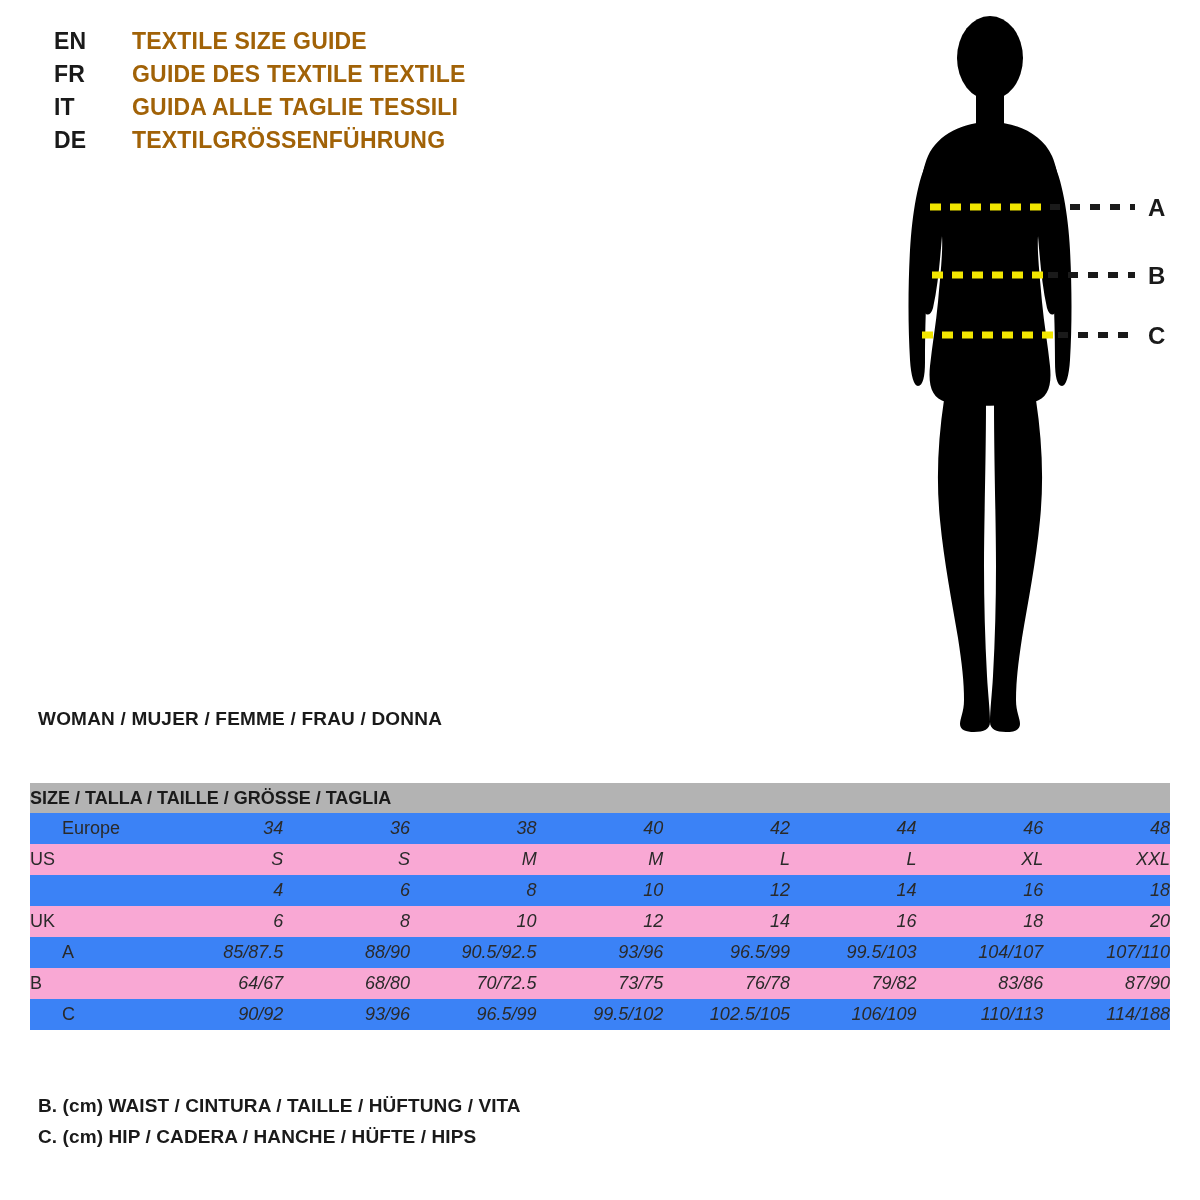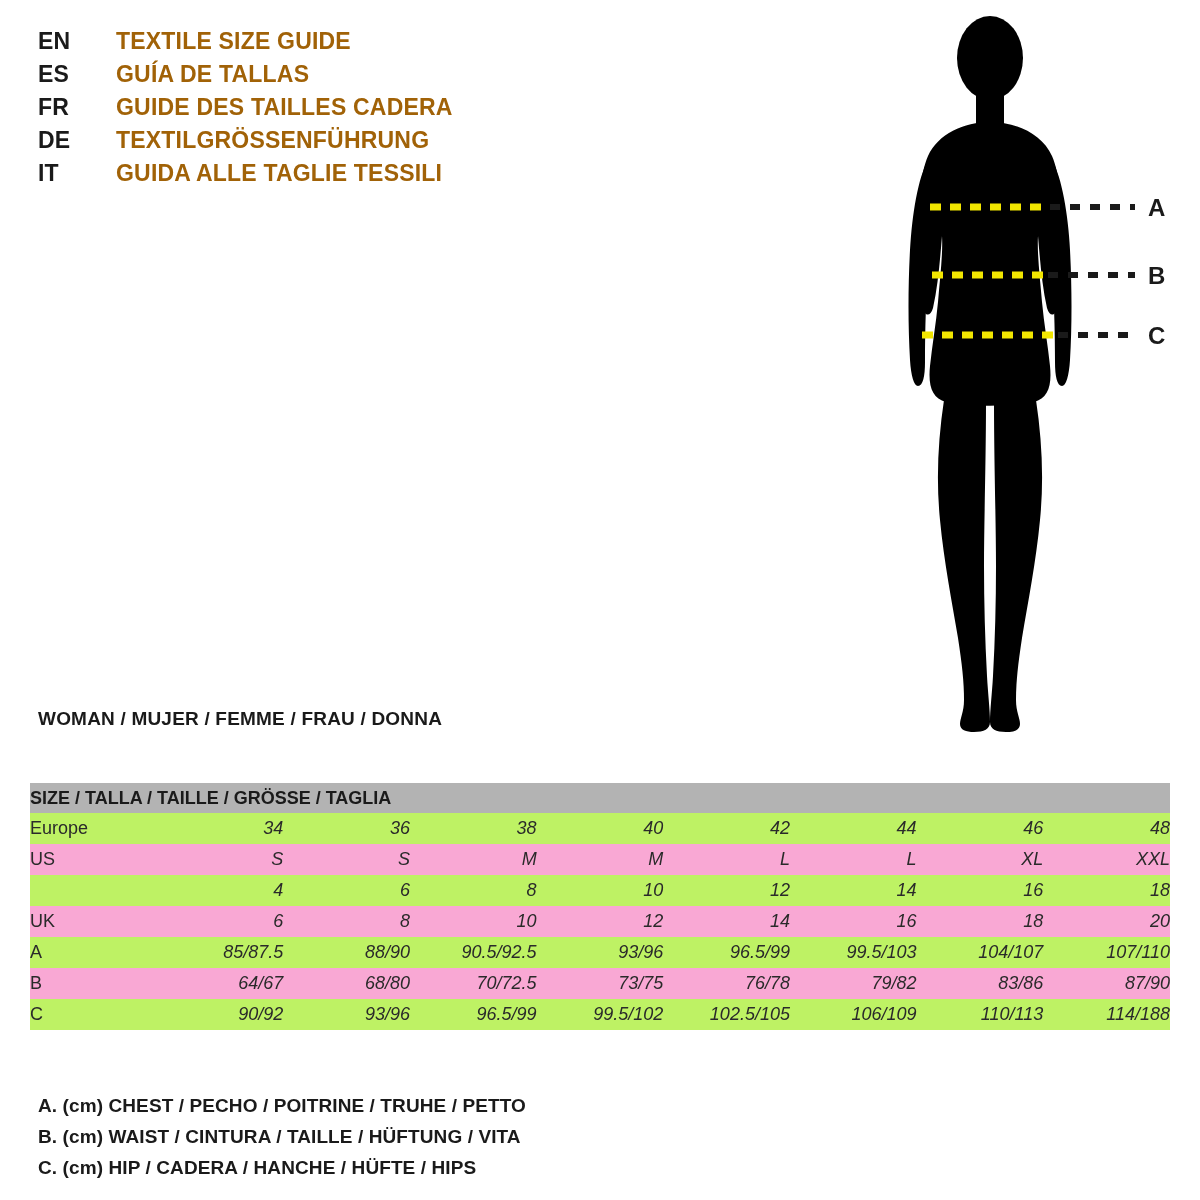--- a/index.html
+++ b/index.html
@@ -12,21 +12,21 @@
     height: 1200px;
     position: relative;
     font-family: "Liberation Sans", sans-serif;
     color: #1a1a1a;
     overflow: hidden;
   }
 
   
   #title-block {
     position: absolute;
-    left: 38px;
+    left: 54px;
     top: 28px;
     width: 620px;
   }
   .title-row {
     display: flex;
     align-items: baseline;
     height: 33px;
   }
   .title-code {
     width: 78px;
@@ -97,21 +97,21 @@
     margin-top: 48px;
   }
   td.val { text-align: right; font-style: italic; }
   tr.header-row td {
     background: #b3b3b3;
     font-weight: 700;
     color: #1a1a1a;
     font-size: 18px;
     height: 30px;
   }
-  tr.band td { background: #bef264; }
+  tr.band td { background: #3b82f6; padding-left: 32px; }
   tr.plain td { background: #f9a8d4; }
 
   
   #footnotes {
     position: absolute;
     left: 38px;
     top: 1090px;
     width: 900px;
   }
   .footnote {
@@ -126,34 +126,30 @@
 </style>
 </head>
 <body>
 
 <div id="title-block">
   <div class="title-row">
     <span class="title-code">EN</span>
     <span class="title-text">TEXTILE SIZE GUIDE</span>
   </div>
   <div class="title-row">
-    <span class="title-code">ES</span>
-    <span class="title-text">GUÍA DE TALLAS</span>
+    <span class="title-code">FR</span>
+    <span class="title-text">GUIDE DES TEXTILE TEXTILE</span>
   </div>
   <div class="title-row">
-    <span class="title-code">FR</span>
-    <span class="title-text">GUIDE DES TAILLES CADERA</span>
+    <span class="title-code">IT</span>
+    <span class="title-text">GUIDA ALLE TAGLIE TESSILI</span>
   </div>
   <div class="title-row">
     <span class="title-code">DE</span>
     <span class="title-text">TEXTILGRÖSSENFÜHRUNG</span>
-  </div>
-  <div class="title-row">
-    <span class="title-code">IT</span>
-    <span class="title-text">GUIDA ALLE TAGLIE TESSILI</span>
   </div>
 </div>
 
 <div id="figure-area">
   <svg id="figure-svg" width="330" height="740" viewBox="0 0 330 740" xmlns="http://www.w3.org/2000/svg">
 
     <g fill="#000000">
 
       <ellipse cx="130" cy="48" rx="33" ry="42"></ellipse>
 
@@ -321,16 +317,15 @@
         <td class="val">102.5/105</td>
         <td class="val">106/109</td>
         <td class="val">110/113</td>
         <td class="val">114/188</td>
       </tr>
     </tbody>
   </table>
 </div>
 
 <div id="footnotes">
-  <div class="footnote">A. (cm) CHEST / PECHO / POITRINE / TRUHE / PETTO</div>
   <div class="footnote">B. (cm) WAIST / CINTURA / TAILLE / HÜFTUNG / VITA</div>
   <div class="footnote">C. (cm) HIP / CADERA / HANCHE / HÜFTE / HIPS</div>
 </div>
 
 </body></html>

